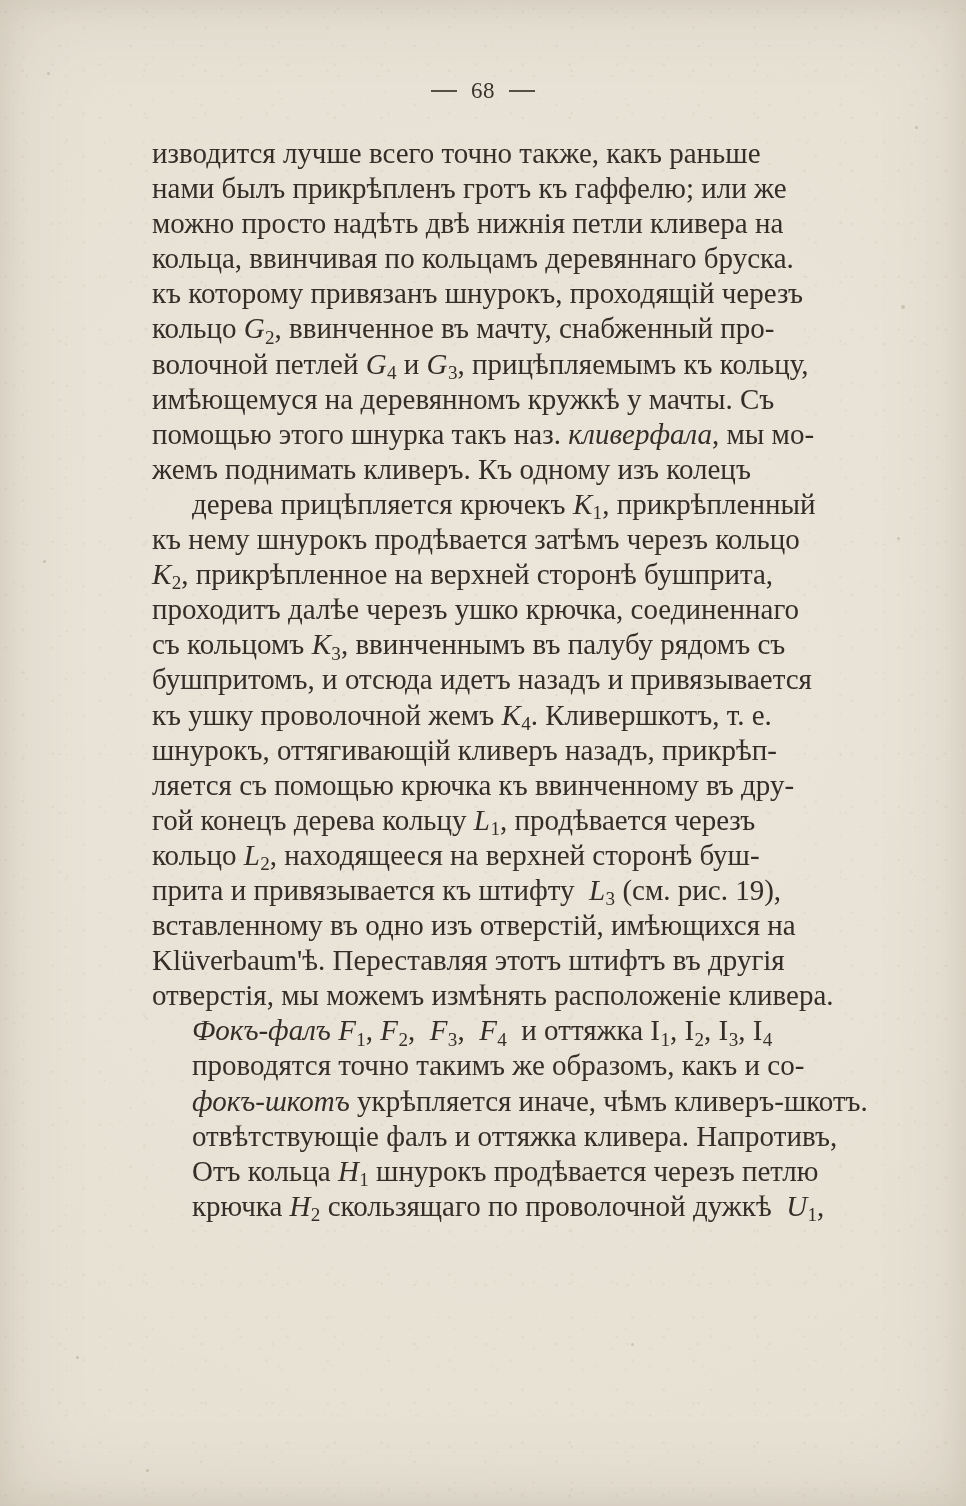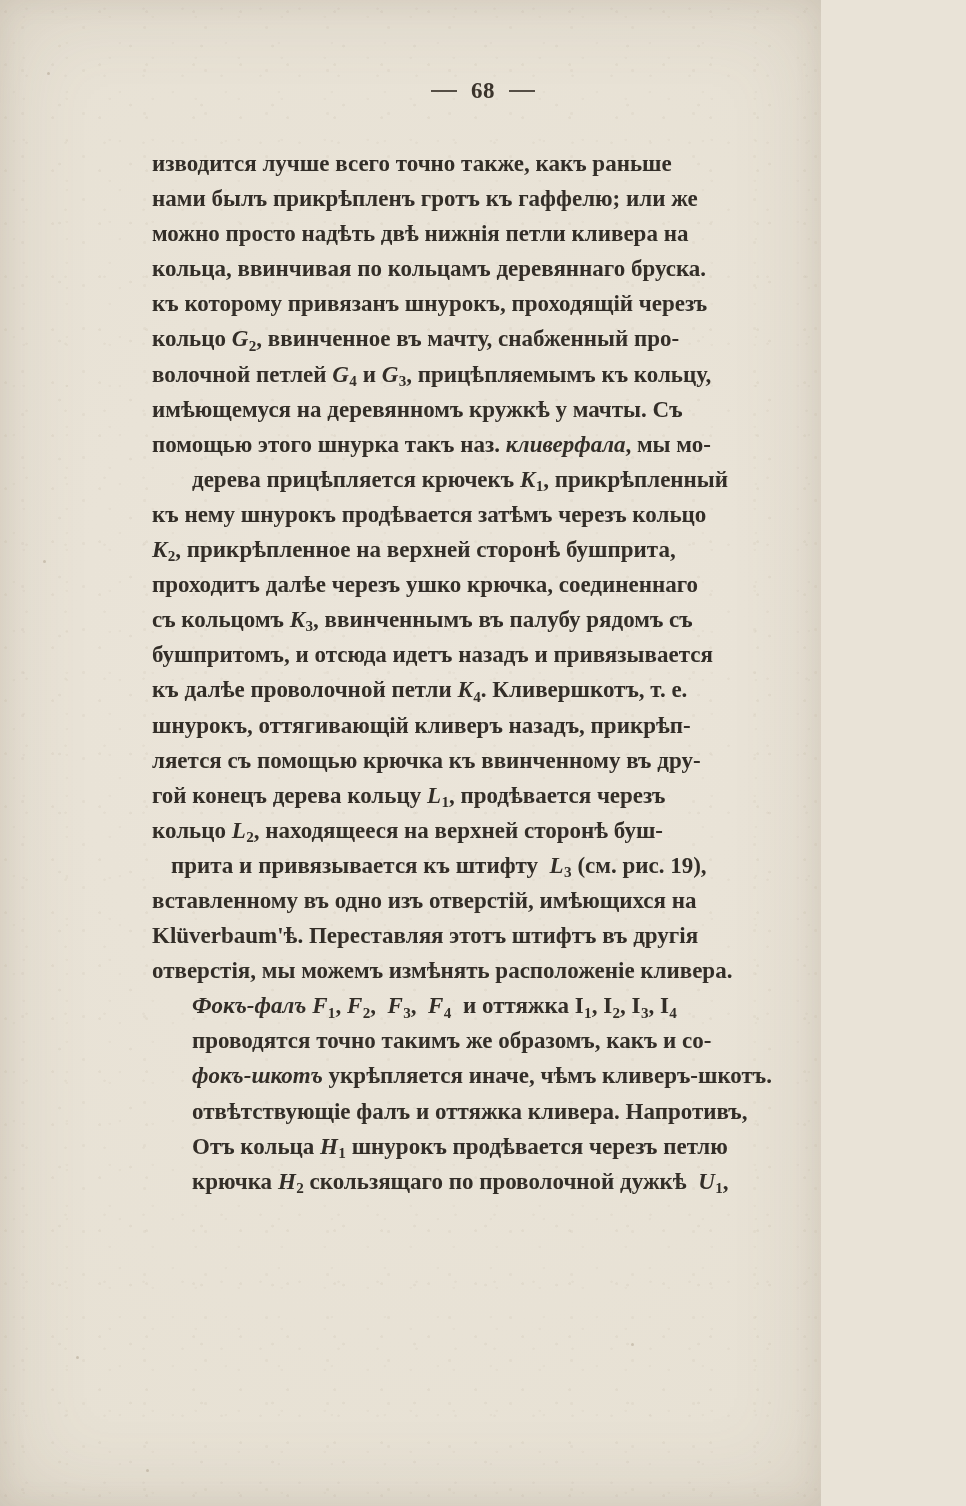--- a/index.html
+++ b/index.html
@@ -10,26 +10,25 @@
     width: 966px;
     height: 1506px;
     overflow: hidden;
     background: #e9e3d7;
     font-family: "Liberation Serif", "DejaVu Serif", serif;
   }
 
   
   #page {
     position: relative;
-    width: 821px;
+    width: 966px;
     height: 1506px;
     background:
       radial-gradient(ellipse 140% 100% at 50% 45%, #ebe5da 0%, #e7e1d4 58%, #ded6c7 100%);
     overflow: hidden;
-    font-weight: bold;
   }
   #grain {
     position: absolute;
     inset: 0;
     pointer-events: none;
     opacity: .55;
     background-image:
       radial-gradient(circle at 12% 22%, rgba(150,132,106,.16) 0 1.1px, transparent 1.6px),
       radial-gradient(circle at 37% 64%, rgba(150,132,106,.13) 0 1.3px, transparent 1.8px),
       radial-gradient(circle at 68% 13%, rgba(150,132,106,.12) 0 1px, transparent 1.5px),
@@ -75,24 +74,24 @@
   #folio .num {
     display: inline-block;
     vertical-align: middle;
     padding: 0 14px;
   }
 
   
   #textblock {
     position: absolute;
     left: 152px;
-    top: 146px;
+    top: 136px;
     width: 716px;
     color: #332e28;
-    font-size: 23px;
+    font-size: 29px;
     line-height: 35.1px;
     text-align: justify;
     text-justify: inter-word;
   }
   p.para {
     margin: 0;
     text-indent: 0;
   }
   p.para.indent {
     text-indent: 40px;
@@ -156,43 +155,44 @@
       <span class="ln" style="white-space: nowrap;">къ которому привязанъ шнурокъ, проходящій черезъ</span>
 
       <span class="ln" style="white-space: nowrap;"><span>кольцо</span><span>&nbsp;</span><var class="v"><span>G</span><sub>2</sub></var><span>, ввинченное въ мачту, снабженный про-</span></span>
 
       <span class="ln" style="white-space: nowrap;"><span>волочной петлей</span><span>&nbsp;</span><var class="v"><span>G</span><sub>4</sub></var><span>&nbsp;</span><span>и</span><span>&nbsp;</span><var class="v"><span>G</span><sub>3</sub></var><span>, прицѣпляемымъ къ кольцу,</span></span>
 
       <span class="ln" style="white-space: nowrap;">имѣющемуся на деревянномъ кружкѣ у мачты. Съ</span>
 
       <span class="ln" style="white-space: nowrap;"><span>помощью этого шнурка такъ наз.</span><span>&nbsp;</span><i class="term">кливерфала</i><span>, мы мо-</span></span>
 
+      <span class="ln" style="white-space: nowrap;">жемъ поднимать кливеръ. Къ одному изъ колецъ</span>
 
       <span class="ln" style="white-space: nowrap; margin-left: 40px;"><span>дерева прицѣпляется крючекъ</span><span>&nbsp;</span><var class="v"><span>K</span><sub>1</sub></var><span>, прикрѣпленный</span></span>
 
       <span class="ln" style="white-space: nowrap;">къ нему шнурокъ продѣвается затѣмъ черезъ кольцо</span>
 
       <span class="ln" style="white-space: nowrap;"><var class="v"><span>K</span><sub>2</sub></var><span>, прикрѣпленное на верхней сторонѣ бушприта,</span></span>
 
       <span class="ln" style="white-space: nowrap;">проходитъ далѣе черезъ ушко крючка, соединеннаго</span>
 
       <span class="ln" style="white-space: nowrap;"><span>съ кольцомъ</span><span>&nbsp;</span><var class="v"><span>K</span><sub>3</sub></var><span>, ввинченнымъ въ палубу рядомъ съ</span></span>
 
       <span class="ln" style="white-space: nowrap;">бушпритомъ, и отсюда идетъ назадъ и привязывается</span>
 
-      <span class="ln" style="white-space: nowrap;"><span>къ далѣе проволочной петли</span><span>&nbsp;</span><var class="v"><span>K</span><sub>4</sub></var><span>. Кливершкотъ, т. е.</span></span>
+      <span class="ln" style="white-space: nowrap;"><span>къ ушку проволочной жемъ</span><span>&nbsp;</span><var class="v"><span>K</span><sub>4</sub></var><span>. Кливершкотъ, т. е.</span></span>
 
       <span class="ln" style="white-space: nowrap;">шнурокъ, оттягивающій кливеръ назадъ, прикрѣп-</span>
       <span class="ln" style="white-space: nowrap;">ляется съ помощью крючка къ ввинченному въ дру-</span>
 
       <span class="ln" style="white-space: nowrap;"><span>гой конецъ дерева кольцу</span><span>&nbsp;</span><var class="v"><span>L</span><sub>1</sub></var><span>, продѣвается черезъ</span></span>
 
       <span class="ln" style="white-space: nowrap;"><span>кольцо</span><span>&nbsp;</span><var class="v"><span>L</span><sub>2</sub></var><span>, находящееся на верхней сторонѣ буш-</span></span>
 
-      <span class="ln" style="white-space: nowrap; margin-left: 19px;"><span>прита и привязывается къ штифту</span><span>&nbsp;&nbsp;</span><var class="v"><span>L</span><sub>3</sub></var><span>&nbsp;</span><span class="nb">(см. рис. 19),</span></span>
+      <span class="ln" style="white-space: nowrap;"><span>прита и привязывается къ штифту</span><span>&nbsp;&nbsp;</span><var class="v"><span>L</span><sub>3</sub></var><span>&nbsp;</span><span class="nb">(см. рис. 19),</span></span>
 
       <span class="ln" style="white-space: nowrap;">вставленному въ одно изъ отверстій, имѣющихся на</span>
 
       <span class="ln" style="white-space: nowrap;"><span class="lat">Klüverbaum'ѣ</span><span>. Переставляя этотъ штифтъ въ другія</span></span>
 
       <span class="ln" style="white-space: nowrap;">отверстія, мы можемъ измѣнять расположеніе кливера.</span>
     </p>
 
     <p class="para indent">
       <span class="ln" style="text-indent: 40px; white-space: nowrap;"><i class="term">Фокъ-фалъ</i><span>&nbsp;</span><var class="v"><span>F</span><sub>1</sub></var><span>,&nbsp;</span><var class="v"><span>F</span><sub>2</sub></var><span>,&nbsp;&nbsp;</span><var class="v"><span>F</span><sub>3</sub></var><span>,&nbsp;&nbsp;</span><var class="v"><span>F</span><sub>4</sub></var><span>&nbsp;&nbsp;</span><span>и оттяжка</span><span>&nbsp;</span><var class="v upright"><span>I</span><sub>1</sub></var><span>,&nbsp;</span><var class="v upright"><span>I</span><sub>2</sub></var><span>,&nbsp;</span><var class="v upright"><span>I</span><sub>3</sub></var><span>,&nbsp;</span><var class="v upright"><span>I</span><sub>4</sub></var></span>

